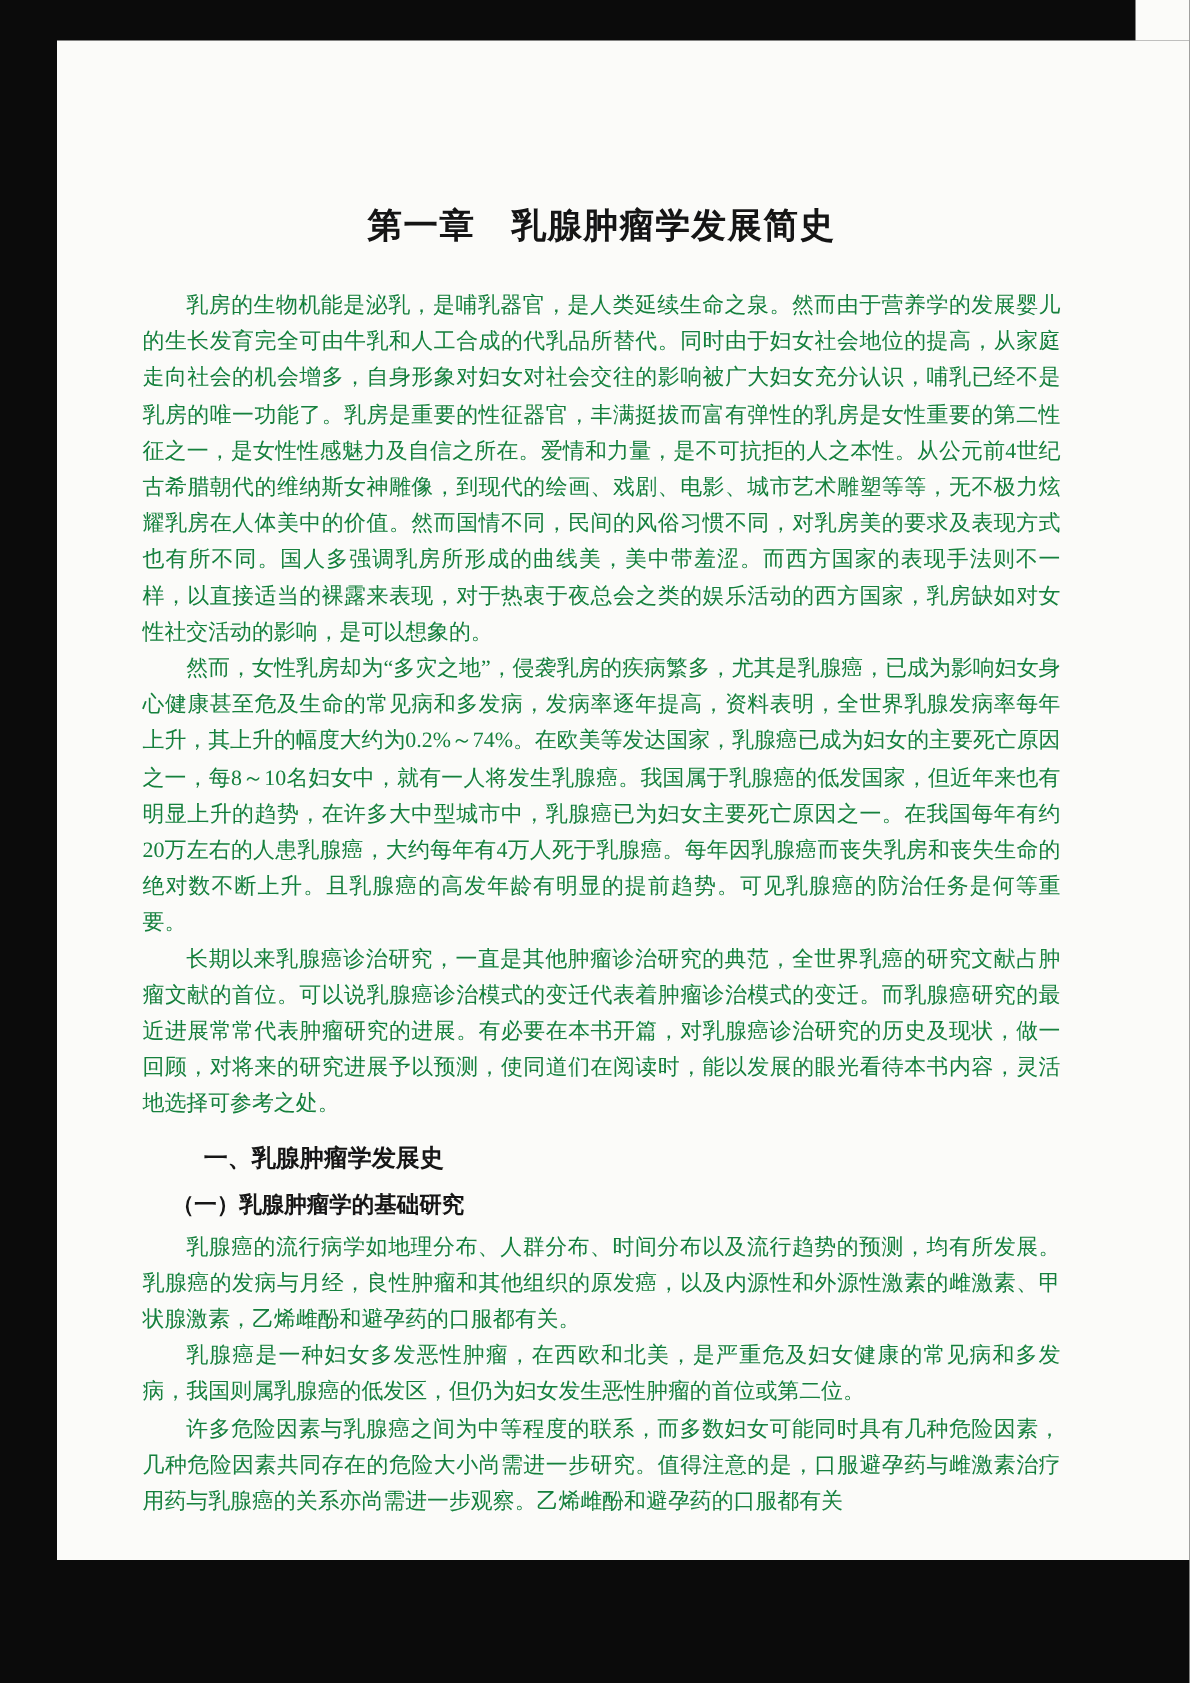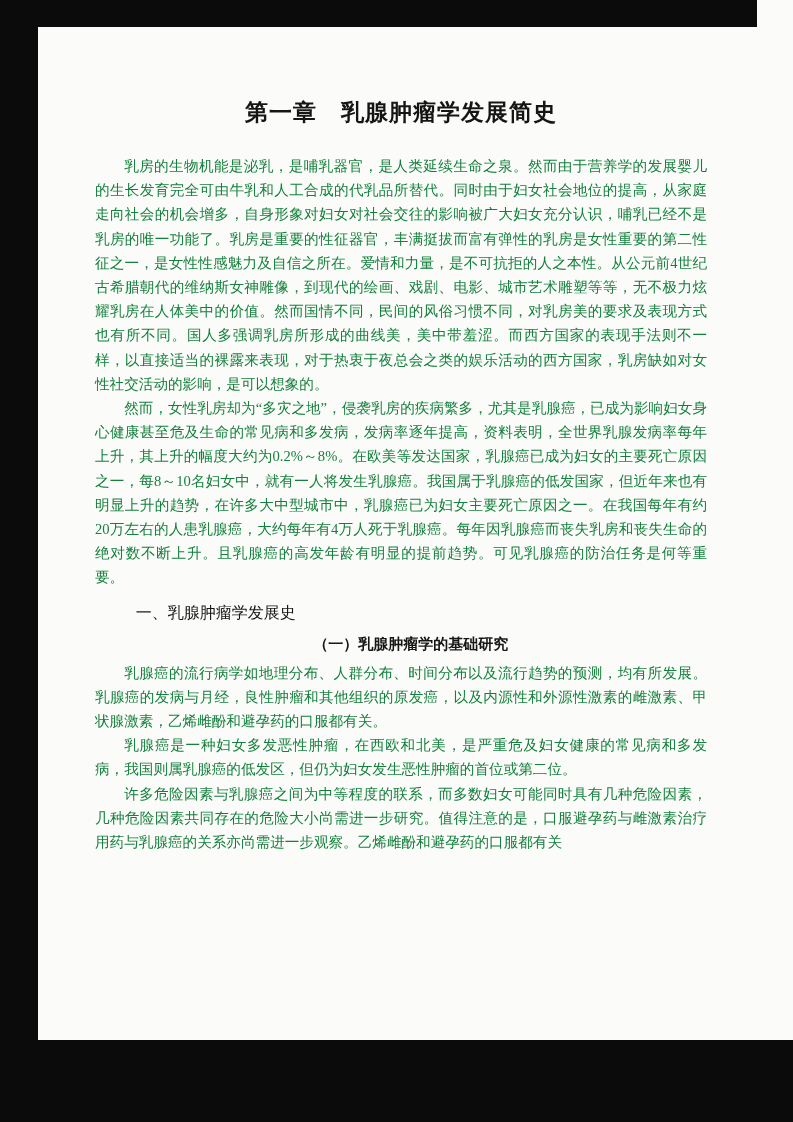--- a/index.html
+++ b/index.html
@@ -17,58 +17,58 @@
   
   .corner-notch{
     position:absolute;left:757px;top:0;right:0;height:27px;
     background:#fbfbf9;
   }
   .content{
     position:absolute;left:57px;top:0;width:612px;
     color:#1d1d1d;
   }
   .chapter-title{
-    margin-top:70px;margin-bottom:26px;
+    margin-top:108px;margin-bottom:26px;
     text-align:center;
     font-size:23px;font-weight:bold;color:#151515;
     letter-spacing:1px;
   }
   .para{
     margin:0;
     font-size:14.6px;line-height:24.2px;
     text-align:justify;
     text-indent:2em;
     color:#15803d;
   }
   .section-heading{
     margin:13px 0 11px 0;
-    font-size:16px;font-weight:normal;color:#161616;
+    font-size:16px;font-weight:bold;color:#161616;
     text-indent:2.55em;
   }
   .subsection-heading{
     margin:2px 0 7px 0;
     font-size:15px;font-weight:bold;color:#161616;
     text-indent:1.3em;
-    text-align:center;
   }
 </style>
 </head>
 <body>
 
 <div class="corner-notch"></div>
 
 <div class="page">
   <div class="content">
 
     <h1 class="chapter-title">第一章　乳腺肿瘤学发展简史</h1>
 
     <p class="para">乳房的生物机能是泌乳，是哺乳器官，是人类延续生命之泉。然而由于营养学的发展婴儿的生长发育完全可由牛乳和人工合成的代乳品所替代。同时由于妇女社会地位的提高，从家庭走向社会的机会增多，自身形象对妇女对社会交往的影响被广大妇女充分认识，哺乳已经不是乳房的唯一功能了。乳房是重要的性征器官，丰满挺拔而富有弹性的乳房是女性重要的第二性征之一，是女性性感魅力及自信之所在。爱情和力量，是不可抗拒的人之本性。从公元前4世纪古希腊朝代的维纳斯女神雕像，到现代的绘画、戏剧、电影、城市艺术雕塑等等，无不极力炫耀乳房在人体美中的价值。然而国情不同，民间的风俗习惯不同，对乳房美的要求及表现方式也有所不同。国人多强调乳房所形成的曲线美，美中带羞涩。而西方国家的表现手法则不一样，以直接适当的裸露来表现，对于热衷于夜总会之类的娱乐活动的西方国家，乳房缺如对女性社交活动的影响，是可以想象的。</p>
 
-    <p class="para">然而，女性乳房却为“多灾之地”，侵袭乳房的疾病繁多，尤其是乳腺癌，已成为影响妇女身心健康甚至危及生命的常见病和多发病，发病率逐年提高，资料表明，全世界乳腺发病率每年上升，其上升的幅度大约为0.2%～8%。在欧美等发达国家，乳腺癌已成为妇女的主要死亡原因之一，每8～10名妇女中，就有一人将发生乳腺癌。我国属于乳腺癌的低发国家，但近年来也有明显上升的趋势，在许多大中型城市中，乳腺癌已为妇女主要死亡原因之一。在我国每年有约20万左右的人患乳腺癌，大约每年有4万人死于乳腺癌。每年因乳腺癌而丧失乳房和丧失生命的绝对数不断上升。且乳腺癌的高发年龄有明显的提前趋势。可见乳腺癌的防治任务是何等重要。</p>
+    <p class="para">然而，女性乳房却为“多灾之地”，侵袭乳房的疾病繁多，尤其是乳腺癌，已成为影响妇女身心健康甚至危及生命的常见病和多发病，发病率逐年提高，资料表明，全世界乳腺发病率每年上升，其上升的幅度大约为0.2%～74%。在欧美等发达国家，乳腺癌已成为妇女的主要死亡原因之一，每8～10名妇女中，就有一人将发生乳腺癌。我国属于乳腺癌的低发国家，但近年来也有明显上升的趋势，在许多大中型城市中，乳腺癌已为妇女主要死亡原因之一。在我国每年有约20万左右的人患乳腺癌，大约每年有4万人死于乳腺癌。每年因乳腺癌而丧失乳房和丧失生命的绝对数不断上升。且乳腺癌的高发年龄有明显的提前趋势。可见乳腺癌的防治任务是何等重要。</p>
 
+    <p class="para">长期以来乳腺癌诊治研究，一直是其他肿瘤诊治研究的典范，全世界乳癌的研究文献占肿瘤文献的首位。可以说乳腺癌诊治模式的变迁代表着肿瘤诊治模式的变迁。而乳腺癌研究的最近进展常常代表肿瘤研究的进展。有必要在本书开篇，对乳腺癌诊治研究的历史及现状，做一回顾，对将来的研究进展予以预测，使同道们在阅读时，能以发展的眼光看待本书内容，灵活地选择可参考之处。</p>
 
     <h2 class="section-heading">一、乳腺肿瘤学发展史</h2>
 
     <h3 class="subsection-heading">（一）乳腺肿瘤学的基础研究</h3>
 
     <p class="para">乳腺癌的流行病学如地理分布、人群分布、时间分布以及流行趋势的预测，均有所发展。乳腺癌的发病与月经，良性肿瘤和其他组织的原发癌，以及内源性和外源性激素的雌激素、甲状腺激素，乙烯雌酚和避孕药的口服都有关。</p>
 
     <p class="para">乳腺癌是一种妇女多发恶性肿瘤，在西欧和北美，是严重危及妇女健康的常见病和多发病，我国则属乳腺癌的低发区，但仍为妇女发生恶性肿瘤的首位或第二位。</p>
 
     <p class="para">许多危险因素与乳腺癌之间为中等程度的联系，而多数妇女可能同时具有几种危险因素，几种危险因素共同存在的危险大小尚需进一步研究。值得注意的是，口服避孕药与雌激素治疗用药与乳腺癌的关系亦尚需进一步观察。乙烯雌酚和避孕药的口服都有关</p>

